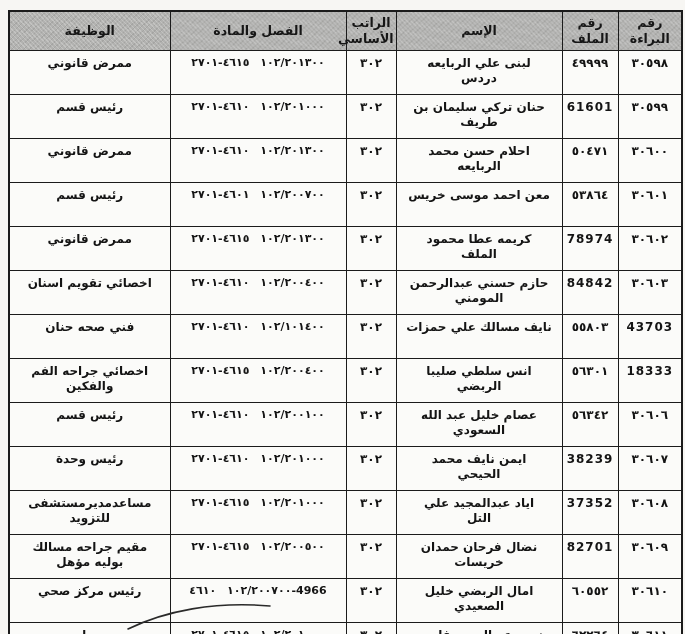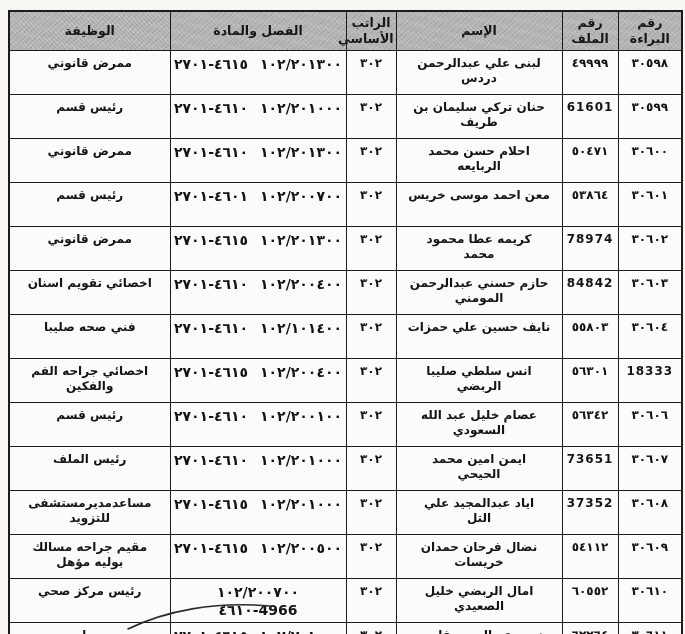--- a/index.html
+++ b/index.html
@@ -53,21 +53,21 @@
     font-size: 12px;
     font-weight: bold;
     text-align: center;
     white-space: pre-line;
     line-height: 1.25;
     overflow: hidden;
   }
   td.col-article {
     direction: ltr;
     word-spacing: 7px;
-    font-size: 14px;
+    font-size: 11px;
     letter-spacing: 0.5px;
   }
   td.col-num { letter-spacing: 1px; margin-left: 42px; }
   .squiggle {
     position: absolute;
     left: 120px;
     top: 593px;
     pointer-events: none;
   }
 </style>
@@ -95,21 +95,21 @@
         <th>الراتب
 الأساسي</th>
         <th>الفصل والمادة</th>
         <th>الوظيفة</th>
       </tr>
     </thead>
     <tbody id="table-body">
         <tr>
       <td class="col-num">٣٠٥٩٨</td>
       <td class="col-num">٤٩٩٩٩</td>
-      <td class="col-name">لبنى علي عبدالرحمن
+      <td class="col-name">لبنى علي الربايعه
 دردس</td>
       <td class="col-num">٣٠٢</td>
       <td class="col-article">١٠٢/٢٠١٣٠٠ ٤٦١٥-٢٧٠١</td>
       <td class="col-job">ممرض قانوني</td>
     </tr>
         <tr>
       <td class="col-num">٣٠٥٩٩</td>
       <td class="col-num">61601</td>
       <td class="col-name">حنان تركي سليمان بن
 طريف</td>
@@ -131,41 +131,41 @@
       <td class="col-num">٥٣٨٦٤</td>
       <td class="col-name">معن احمد موسى خريس</td>
       <td class="col-num">٣٠٢</td>
       <td class="col-article">١٠٢/٢٠٠٧٠٠ ٤٦٠١-٢٧٠١</td>
       <td class="col-job">رئيس قسم</td>
     </tr>
         <tr>
       <td class="col-num">٣٠٦٠٢</td>
       <td class="col-num">78974</td>
       <td class="col-name">كريمه عطا محمود
-محمد</td>
+الملف</td>
       <td class="col-num">٣٠٢</td>
       <td class="col-article">١٠٢/٢٠١٣٠٠ ٤٦١٥-٢٧٠١</td>
       <td class="col-job">ممرض قانوني</td>
     </tr>
         <tr>
       <td class="col-num">٣٠٦٠٣</td>
       <td class="col-num">84842</td>
       <td class="col-name">حازم حسني عبدالرحمن
 المومني</td>
       <td class="col-num">٣٠٢</td>
       <td class="col-article">١٠٢/٢٠٠٤٠٠ ٤٦١٠-٢٧٠١</td>
       <td class="col-job">اخصائي تقويم اسنان</td>
     </tr>
         <tr>
-      <td class="col-num">٣٠٦٠٤</td>
+      <td class="col-num">43703</td>
       <td class="col-num">٥٥٨٠٣</td>
-      <td class="col-name">نايف حسين علي حمزات</td>
+      <td class="col-name">نايف مسالك علي حمزات</td>
       <td class="col-num">٣٠٢</td>
       <td class="col-article">١٠٢/١٠١٤٠٠ ٤٦١٠-٢٧٠١</td>
-      <td class="col-job">فني صحه صليبا</td>
+      <td class="col-job">فني صحه حنان</td>
     </tr>
         <tr>
       <td class="col-num">18333</td>
       <td class="col-num">٥٦٣٠١</td>
       <td class="col-name">انس سلطي صليبا
 الربضي</td>
       <td class="col-num">٣٠٢</td>
       <td class="col-article">١٠٢/٢٠٠٤٠٠ ٤٦١٥-٢٧٠١</td>
       <td class="col-job">اخصائي جراحه الفم
 والفكين</td>
@@ -174,40 +174,40 @@
       <td class="col-num">٣٠٦٠٦</td>
       <td class="col-num">٥٦٣٤٢</td>
       <td class="col-name">عصام خليل عبد الله
 السعودي</td>
       <td class="col-num">٣٠٢</td>
       <td class="col-article">١٠٢/٢٠٠١٠٠ ٤٦١٠-٢٧٠١</td>
       <td class="col-job">رئيس قسم</td>
     </tr>
         <tr>
       <td class="col-num">٣٠٦٠٧</td>
-      <td class="col-num">73651</td>
-      <td class="col-name">ايمن امين محمد
+      <td class="col-num">38239</td>
+      <td class="col-name">ايمن نايف محمد
 الحيحي</td>
       <td class="col-num">٣٠٢</td>
       <td class="col-article">١٠٢/٢٠١٠٠٠ ٤٦١٠-٢٧٠١</td>
-      <td class="col-job">رئيس الملف</td>
+      <td class="col-job">رئيس وحدة</td>
     </tr>
         <tr>
       <td class="col-num">٣٠٦٠٨</td>
       <td class="col-num">37352</td>
       <td class="col-name">اياد عبدالمجيد علي
 التل</td>
       <td class="col-num">٣٠٢</td>
       <td class="col-article">١٠٢/٢٠١٠٠٠ ٤٦١٥-٢٧٠١</td>
       <td class="col-job">مساعدمديرمستشفى
 للتزويد</td>
     </tr>
         <tr>
       <td class="col-num">٣٠٦٠٩</td>
-      <td class="col-num">٥٤١١٢</td>
+      <td class="col-num">82701</td>
       <td class="col-name">نضال فرحان حمدان
 خريسات</td>
       <td class="col-num">٣٠٢</td>
       <td class="col-article">١٠٢/٢٠٠٥٠٠ ٤٦١٥-٢٧٠١</td>
       <td class="col-job">مقيم جراحه مسالك
 بوليه مؤهل</td>
     </tr>
         <tr>
       <td class="col-num">٣٠٦١٠</td>
       <td class="col-num">٦٠٥٥٢</td>

